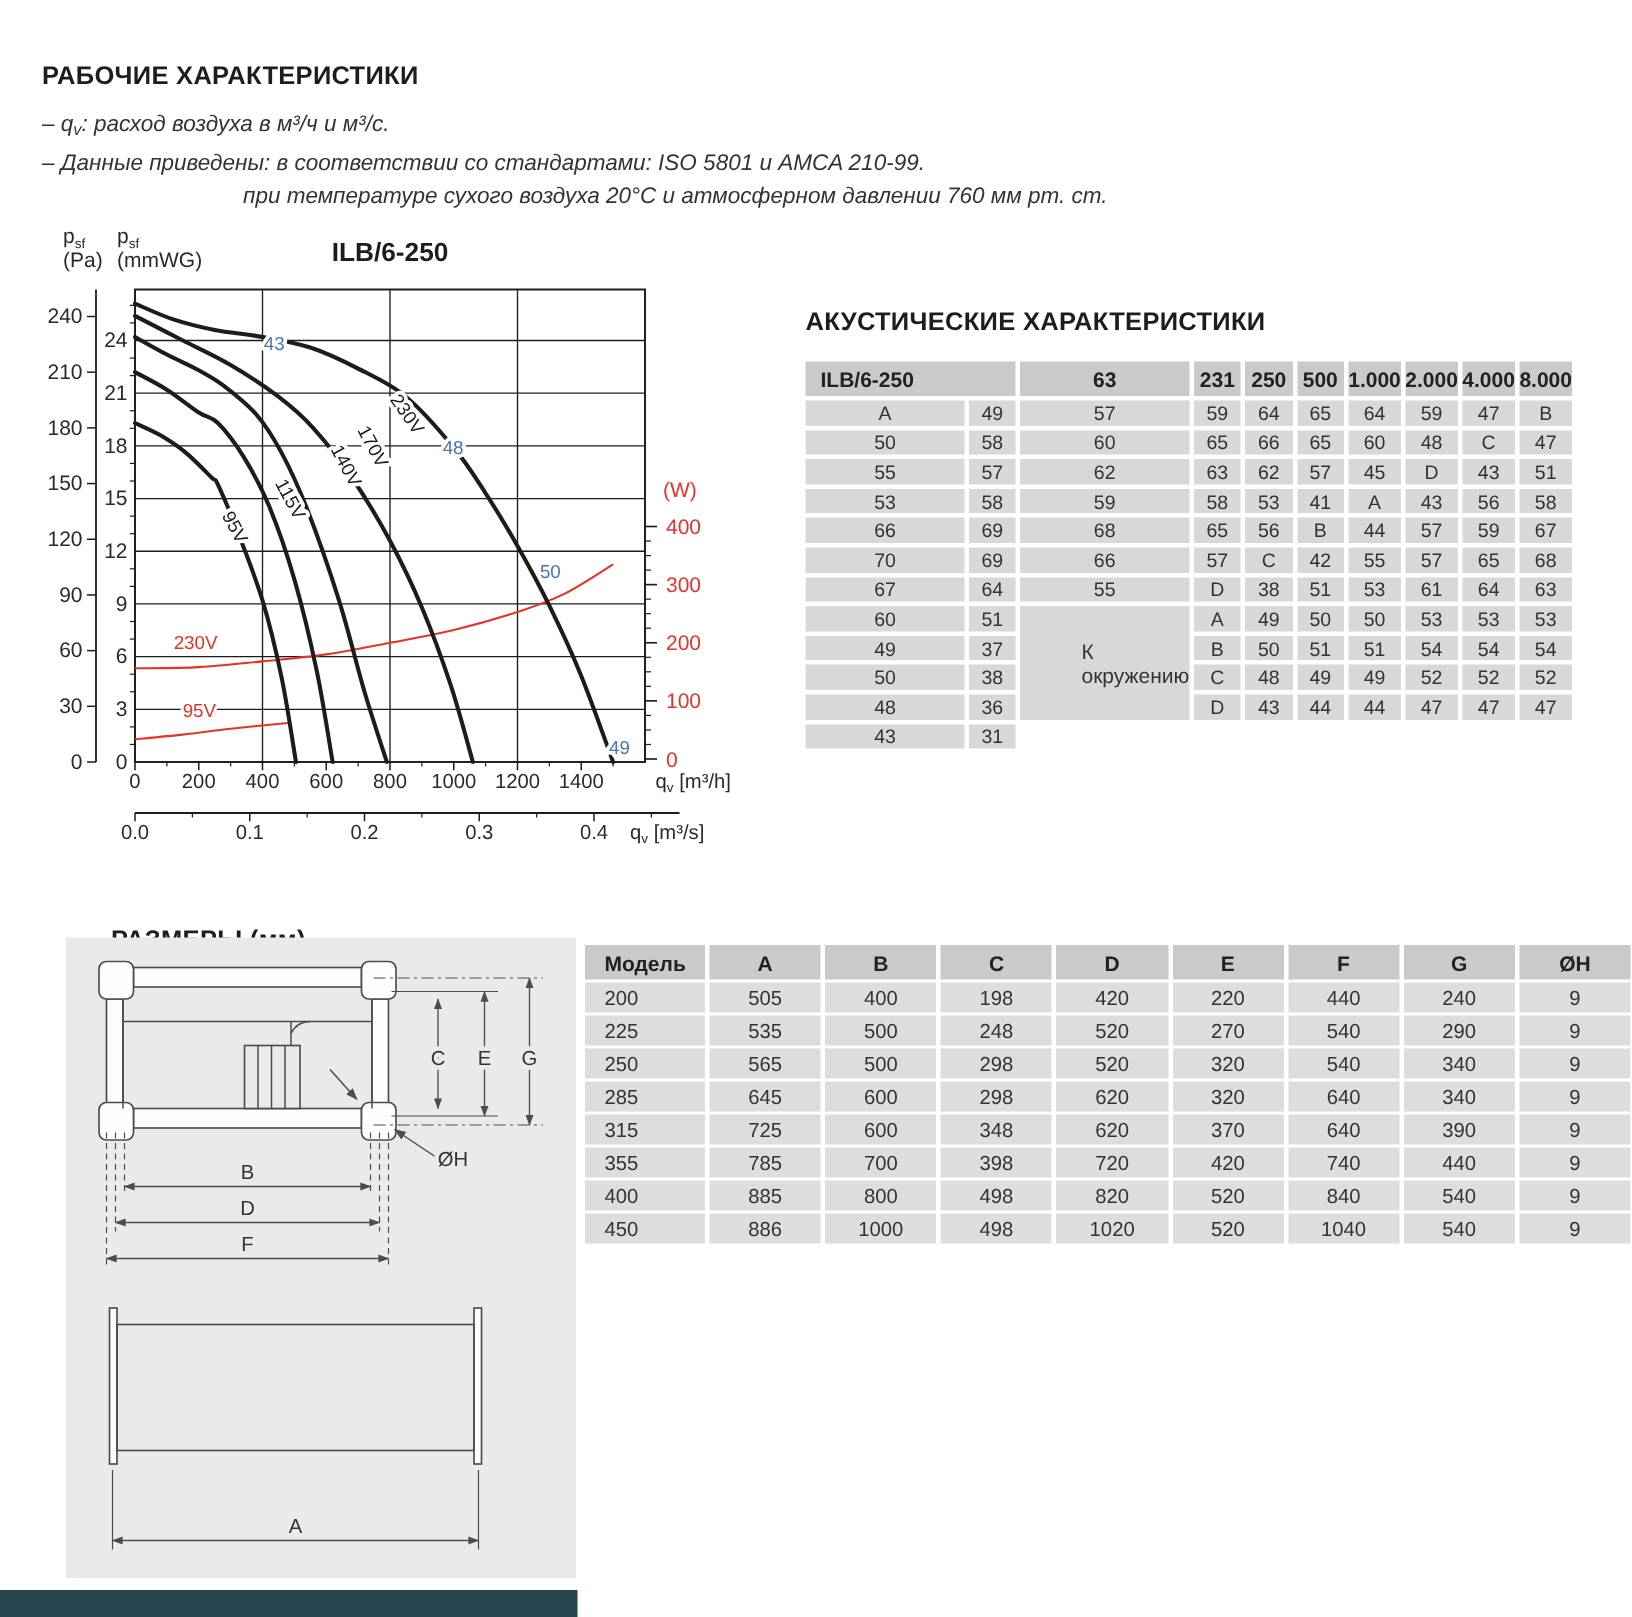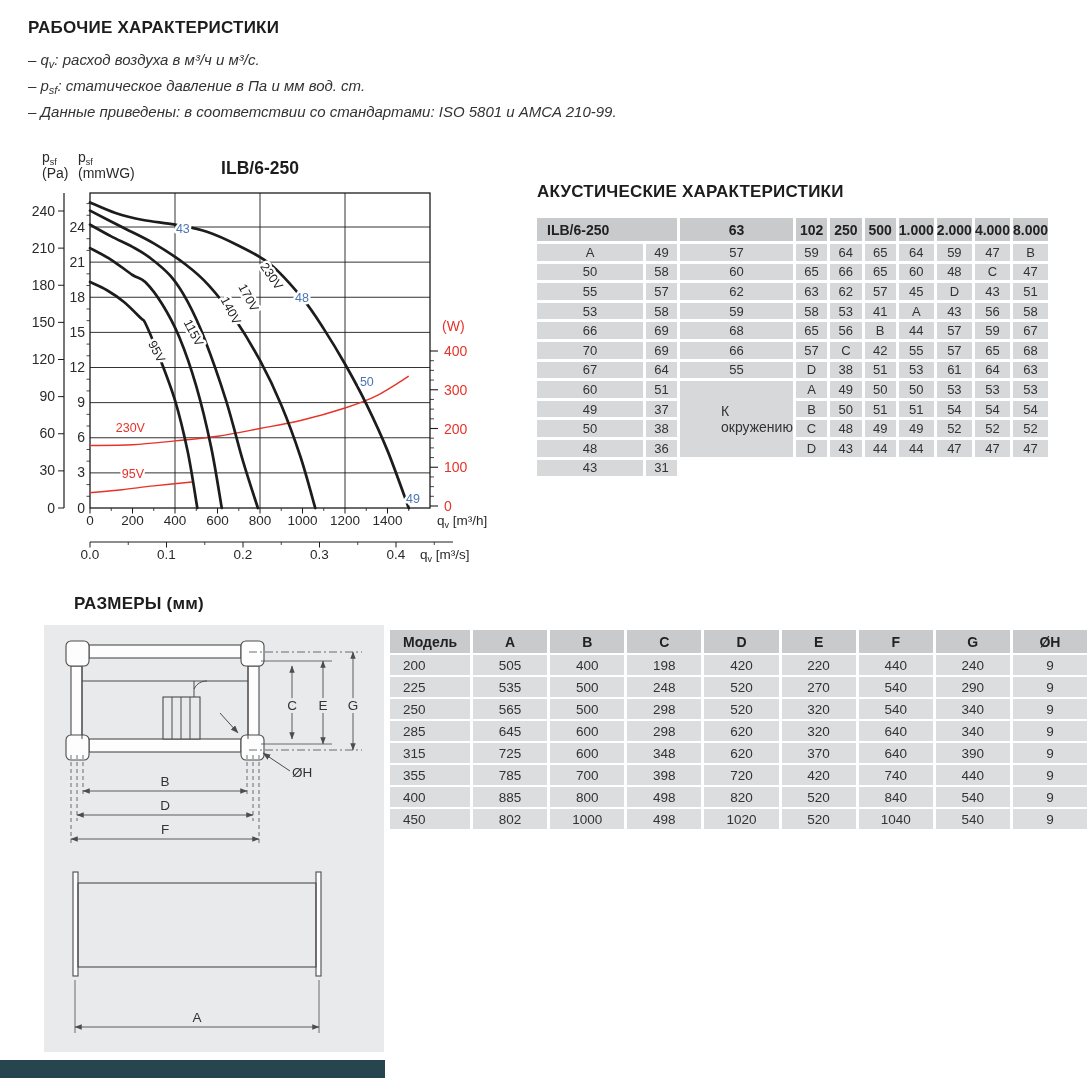--- a/index.html
+++ b/index.html
@@ -1,18 +1,18 @@
 <!DOCTYPE html>
 <html><head>
 <meta charset="utf-8">
 <style>
   html,body{margin:0;padding:0;}
   body{width:1088px;height:1078px;position:relative;background:#ffffff;
        font-family:"Liberation Sans", sans-serif;color:#2e2e2e;overflow:hidden;}
-  .sec-title{font-weight:bold;font-size:17px;color:#1d1d1d;letter-spacing:.2px;}
+  .sec-title{font-weight:bold;font-size:17px;color:#1d1d1d;letter-spacing:.2px;margin-top:23px;}
   .working{position:absolute;left:28px;top:18px;width:720px;}
   .bullets{margin-top:11px;font-size:15px;line-height:22px;color:#333;font-style:italic;}
   .bullet-cont{padding-left:134px;}
   .sub{vertical-align:-3px;font-size:11px;}
   #chart-svg{position:absolute;left:30px;top:148px;}
   .acoustic{position:absolute;left:537px;top:182px;width:615px;}
   #acoustic-table{margin-top:16px;display:grid;width:511px;
      grid-template-columns:106px 31px repeat(8,1fr);
      grid-template-rows:23px repeat(12,16.6px);gap:3px;}
   .ac-head{background:#c9cacc;font-weight:bold;font-size:14px;color:#222;
@@ -45,22 +45,22 @@
 </style>
 </head>
 <body>
 
 <div class="page">
 
   <section class="working">
     <div class="sec-title">РАБОЧИЕ ХАРАКТЕРИСТИКИ</div>
     <div class="bullets">
       <div class="bullet"><span>– q</span><span class="sub">v</span><span>: расход воздуха в м³/ч и м³/с.</span></div>
-      <div class="bullet"><span>– p</span><span class="sub">sf</span><span>: статическое давление в Па и мм вод. ст.</span></div>
       <div class="bullet"><span>– Данные приведены: в соответствии со стандартами: ISO 5801 и AMCA 210-99.</span></div>
+      <div class="bullet bullet-cont"><span>при температуре сухого воздуха 20°C и атмосферном давлении 760 мм рт. ст.</span></div>
     </div>
   </section>
 
   <svg id="chart-svg" width="470" height="425" viewBox="0 0 470 425">
       <line x1="145" y1="45" x2="145" y2="360" stroke="#1c1c1c" stroke-width="0.9"></line>
       <line x1="230" y1="45" x2="230" y2="360" stroke="#1c1c1c" stroke-width="0.9"></line>
       <line x1="315" y1="45" x2="315" y2="360" stroke="#1c1c1c" stroke-width="0.9"></line>
       <line x1="60" y1="324.8751" x2="400" y2="324.8751" stroke="#1c1c1c" stroke-width="0.9"></line>
       <line x1="60" y1="289.7502" x2="400" y2="289.7502" stroke="#1c1c1c" stroke-width="0.9"></line>
       <line x1="60" y1="254.6253" x2="400" y2="254.6253" stroke="#1c1c1c" stroke-width="0.9"></line>
@@ -204,21 +204,21 @@
       <text x="12" y="30" class="axhead" text-anchor="start">(Pa)</text>
       <text x="48" y="14" class="axhead" text-anchor="start"><tspan dy="0">p</tspan><tspan dy="3" font-size="9px">sf</tspan></text>
       <text x="48" y="30" class="axhead" text-anchor="start">(mmWG)</text>
     </svg>
 
   <section class="acoustic">
     <div class="sec-title">АКУСТИЧЕСКИЕ ХАРАКТЕРИСТИКИ</div>
     <div id="acoustic-table">
         <div class="ac-head ac-model" style="grid-column: 1 / span 2;">ILB/6-250</div>
         <div class="ac-head">63</div>
-        <div class="ac-head">102</div>
+        <div class="ac-head">231</div>
         <div class="ac-head">250</div>
         <div class="ac-head">500</div>
         <div class="ac-head">1.000</div>
         <div class="ac-head">2.000</div>
         <div class="ac-head">4.000</div>
         <div class="ac-head">8.000</div>
         <div class="ac-cell">A</div>
         <div class="ac-cell">49</div>
         <div class="ac-cell">57</div>
         <div class="ac-cell">59</div>
@@ -458,21 +458,21 @@
       <div class="dt-cell dt-left">400</div>
       <div class="dt-cell">885</div>
       <div class="dt-cell">800</div>
       <div class="dt-cell">498</div>
       <div class="dt-cell">820</div>
       <div class="dt-cell">520</div>
       <div class="dt-cell">840</div>
       <div class="dt-cell">540</div>
       <div class="dt-cell">9</div>
       <div class="dt-cell dt-left">450</div>
-      <div class="dt-cell">802</div>
+      <div class="dt-cell">886</div>
       <div class="dt-cell">1000</div>
       <div class="dt-cell">498</div>
       <div class="dt-cell">1020</div>
       <div class="dt-cell">520</div>
       <div class="dt-cell">1040</div>
       <div class="dt-cell">540</div>
       <div class="dt-cell">9</div>
     </div>
 
   <div class="footer-bar"></div>

